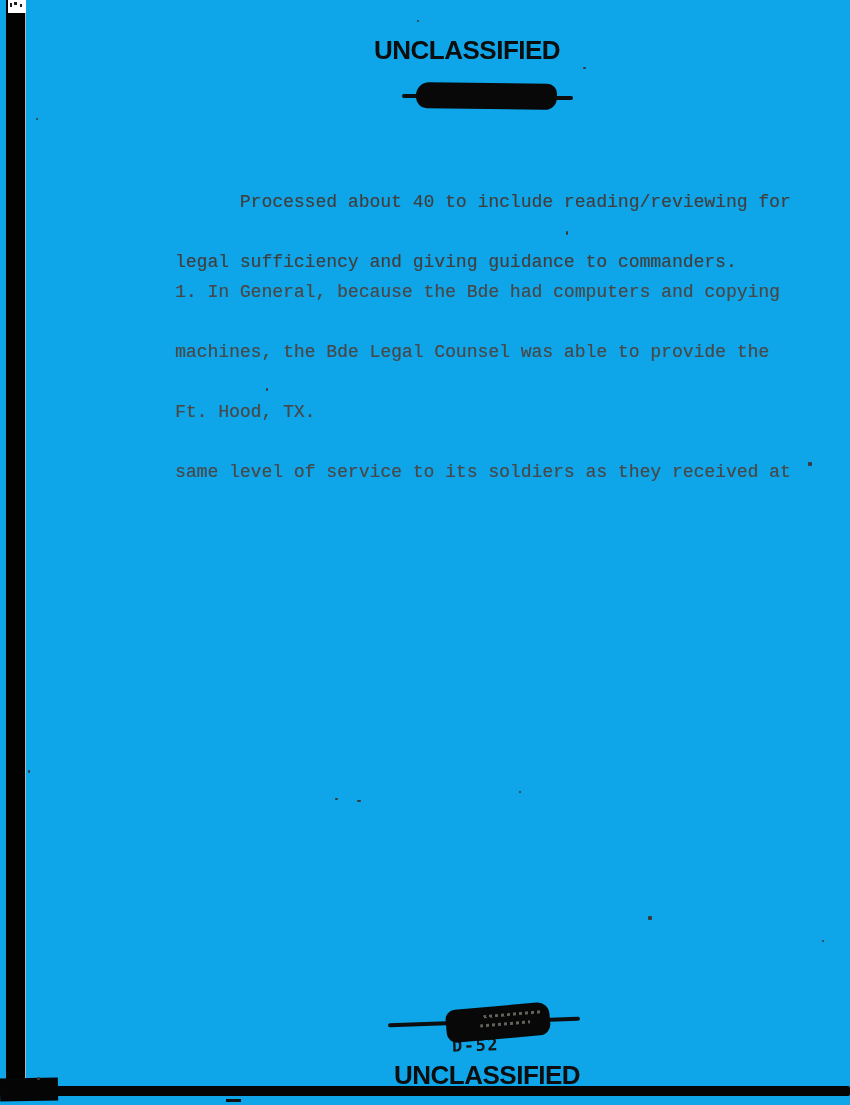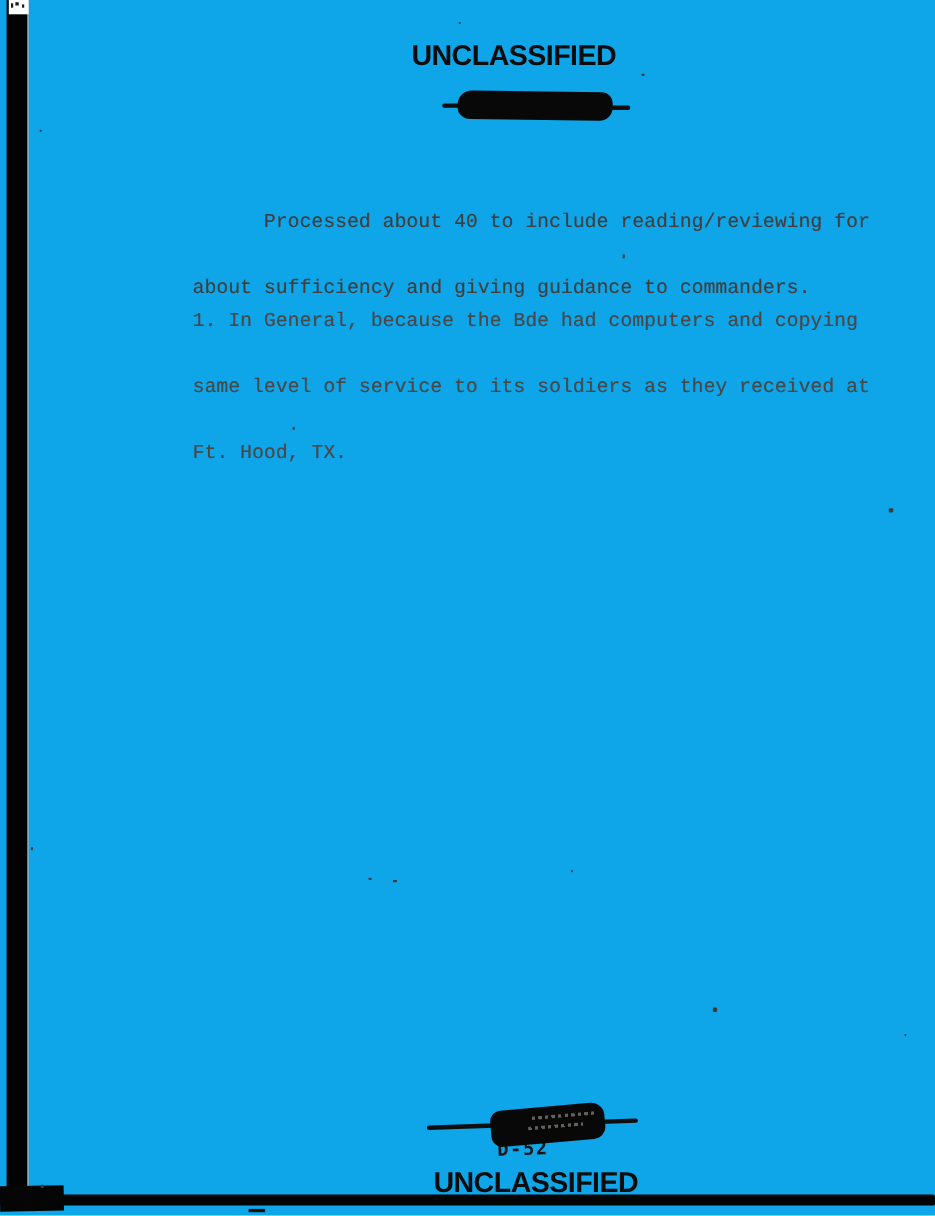--- a/index.html
+++ b/index.html
@@ -70,27 +70,28 @@
   <div class="abs classification hdr-top">UNCLASSIFIED</div>
 
   <div>
     <div class="abs red-line" style="left:402px;top:94px;width:20px;"></div>
     <div class="abs red-blob blob-top"></div>
     <div class="abs red-line" style="left:554px;top:96px;width:19px;"></div>
   </div>
 
   <div class="abs mono para para1">
     <div>      Processed about 40 to include reading/reviewing for</div>
-    <div>about sufficiency and giving guidance to commanders.</div>
+    <div>legal sufficiency and giving guidance to commanders.</div>
   </div>
 
   <div class="abs mono para para2">
     <div>1. In General, because the Bde had computers and copying</div>
+    <div>machines, the Bde Legal Counsel was able to provide the</div>
+    <div>Ft. Hood, TX.</div>
     <div>same level of service to its soldiers as they received at</div>
-    <div>Ft. Hood, TX.</div>
   </div>
 
   <div>
     <div class="abs red-line" style="left:388px;top:1020px;width:192px;transform:rotate(-2deg);"></div>
     <div class="abs pagenum">D-52</div>
     <div class="abs red-blob blob-bottom">
       <div class="ghost-row" style="left:38px;top:8px;width:58px;"></div>
       <div class="ghost-row" style="left:34px;top:17px;width:50px;"></div>
     </div>
   </div>

